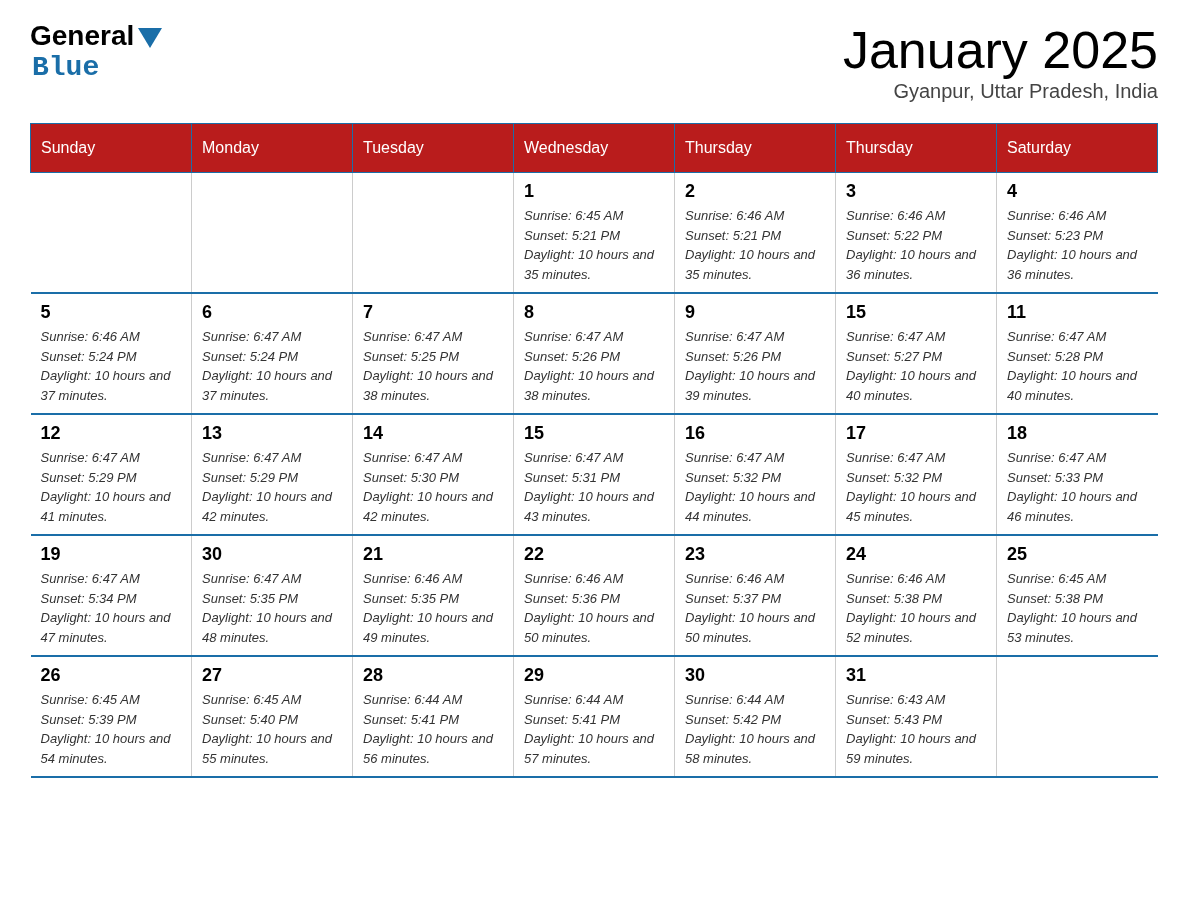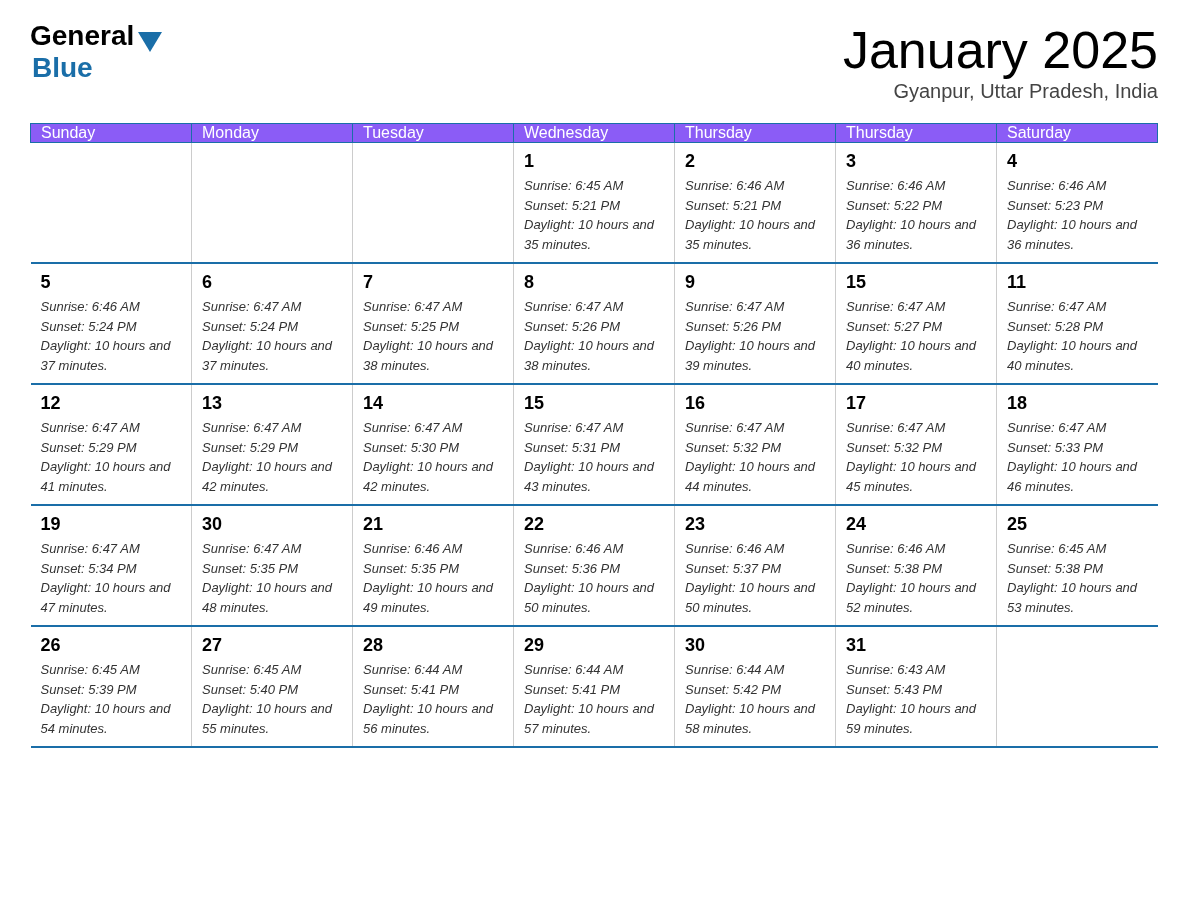--- a/index.html
+++ b/index.html
@@ -17,63 +17,64 @@
       align-items: flex-start;
       margin-bottom: 20px;
     }
     .logo {
       display: flex;
       flex-direction: column;
       align-items: flex-start;
     }
     .logo-top {
       display: flex;
-      align-items: flex-end;
+      align-items: center;
     }
     .logo-general {
       font-size: 28px;
       font-weight: bold;
       color: #000;
     }
     .logo-triangle {
       width: 0;
       height: 0;
       border-left: 12px solid transparent;
       border-right: 12px solid transparent;
       border-top: 20px solid #1a6ea8;
       margin-left: 4px;
       margin-top: 4px;
     }
     .logo-blue {
       font-size: 28px;
       font-weight: bold;
       color: #1a6ea8;
       margin-left: 2px;
+      font-family: Liberation Mono, monospace;
     }
     .title-section {
       text-align: right;
     }
     .calendar-title {
       font-size: 52px;
       font-weight: normal;
       color: #000;
     }
     .calendar-subtitle {
       font-size: 20px;
       color: #444;
       margin-top: 0;
     }
     .calendar-table {
       width: 100%;
       border-collapse: collapse;
     }
     .calendar-table thead tr th {
-      background-color: #8b5cf6;
+      background-color: #b91c1c;
       color: #fff;
-      padding: 0 10px;
+      padding: 15px 10px;
       font-size: 16px;
       font-weight: normal;
       text-align: left;
       border: 1px solid #1a6ea8;
     }
     .calendar-table tbody tr {
       border-bottom: 2px solid #1a6ea8;
     }
     .calendar-table tbody tr td {
       vertical-align: top;

